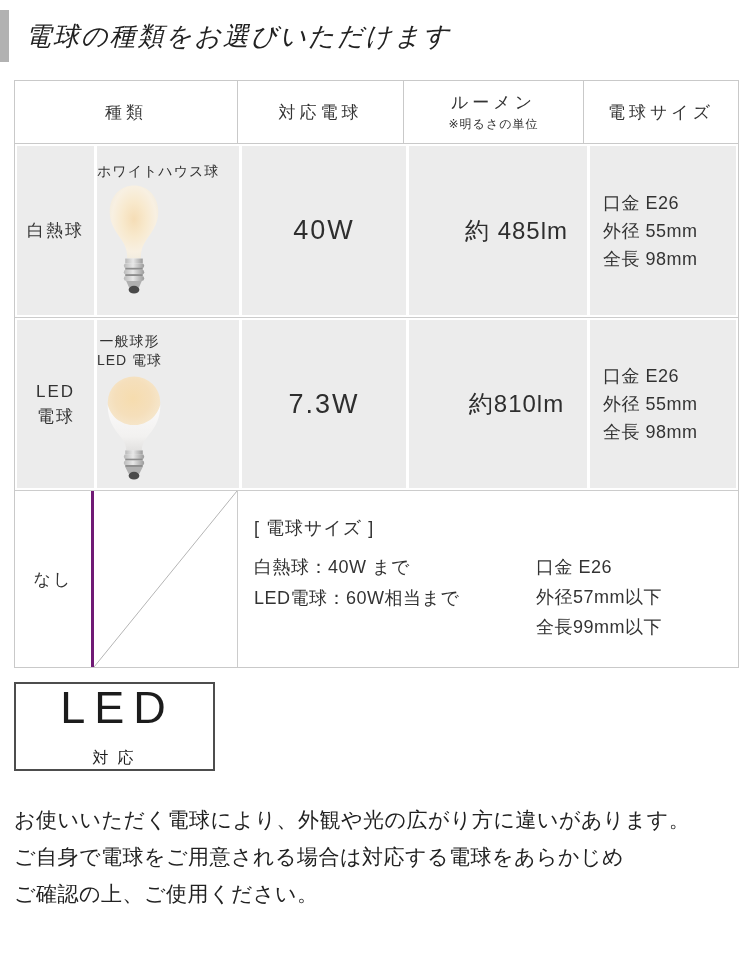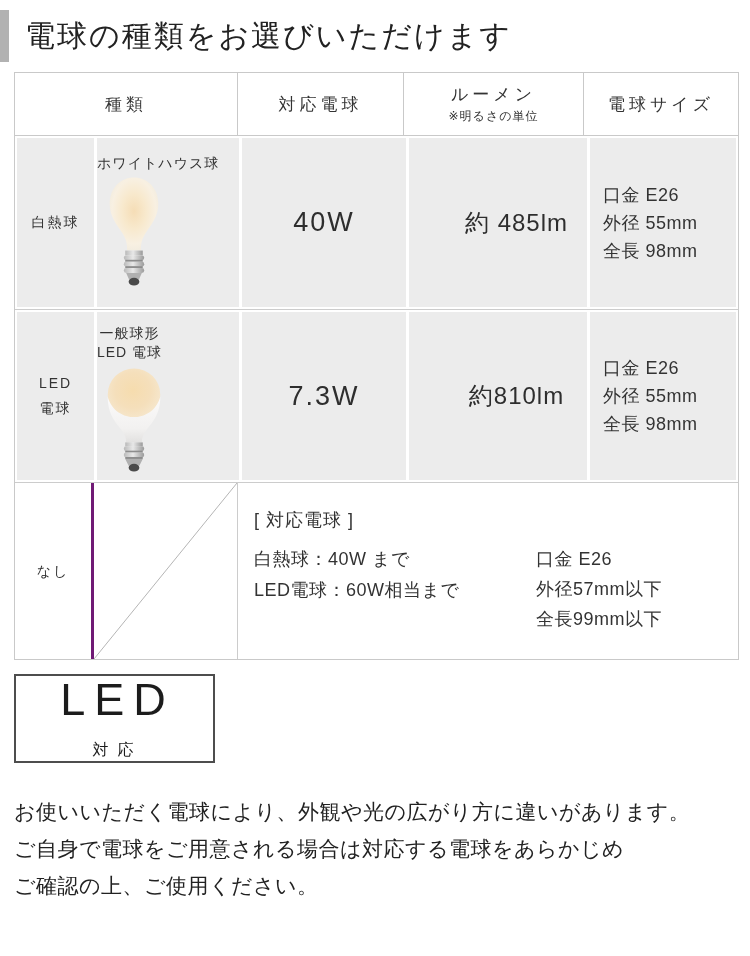--- a/index.html
+++ b/index.html
@@ -6,25 +6,25 @@
   body{
     width:750px;height:956px;background:#ffffff;
     font-family:"Liberation Sans","DejaVu Sans",sans-serif;
     color:#333;overflow:hidden;
   }
   .pre{white-space:pre-line;}
 
   
   .title-row{display:flex;align-items:center;padding-top:8px;height:56px;}
   .title-accent{width:9px;height:52px;background:#b2b2b2;flex:0 0 auto;}
-  .title{margin:0 16px 0 16px;font-size:30px;font-weight:500;color:#222;letter-spacing:2px;}
+  .title{margin:0 16px 0 16px;font-size:26px;font-weight:500;color:#222;letter-spacing:2px;font-style:italic;}
 
   
   .spec-table{
-    margin:8px 0 0 14px;width:723px;
+    margin:16px 0 0 14px;width:723px;
     border:1px solid #c9c9c9;background:#fff;box-sizing:content-box;
   }
   .thead{
     display:grid;grid-template-columns:222px 166px 180px 1fr;
     height:62px;border-bottom:1px solid #c9c9c9;
   }
   .th{
     display:flex;flex-direction:column;align-items:center;justify-content:center;
     font-size:17px;color:#333;letter-spacing:4px;border-left:1px solid #c9c9c9;
   }
@@ -34,21 +34,21 @@
   .row{box-sizing:border-box;}
   .row.gray{
     display:grid;grid-template-columns:77px 142px 164px 178px 1fr;
     column-gap:3px;padding:2px;height:173px;background:#fff;
   }
   .row.gray + .row{border-top:1px solid #cccccc;}
   .row.gray .cell{background:#ececec;}
 
   .type-cell{
     display:flex;align-items:center;justify-content:center;
-    font-size:14px;letter-spacing:2px;line-height:25px;text-align:center;
+    font-size:17px;letter-spacing:2px;line-height:25px;text-align:right;
   }
   .image-cell{position:relative;display:flex;flex-direction:column;align-items:flex-start;}
   .bulb-label{font-size:14px;letter-spacing:1px;margin-top:16px;text-align:center;line-height:19px;}
   .row2 .bulb-label{margin-top:12px;}
   .bulb{margin-top:2px;}
   .power-cell{display:flex;align-items:center;justify-content:center;font-size:27px;letter-spacing:2px;color:#2e2e2e;}
   .lumen-cell{display:flex;align-items:center;justify-content:center;font-size:24px;letter-spacing:1px;color:#2e2e2e;padding-left:37px;}
   .size-cell{
     display:flex;flex-direction:column;justify-content:center;
     padding-left:13px;font-size:18px;line-height:28px;letter-spacing:0.5px;
@@ -181,21 +181,21 @@
     </div>
 
     <div class="row none-row">
       <div class="type-cell">なし</div>
       <div class="diag-cell">
         <svg viewBox="0 0 100 100" preserveAspectRatio="none">
           <line x1="0" y1="100" x2="100" y2="0" stroke="#b5b5b5" stroke-width="1" vector-effect="non-scaling-stroke"></line>
         </svg>
       </div>
       <div class="none-content">
-        <div class="none-heading">[ 対応電球 ]</div>
+        <div class="none-heading">[ 電球サイズ ]</div>
         <div class="none-cols">
           <div class="none-left pre">白熱球：40W まで
 LED電球：60W相当まで</div>
           <div class="none-right pre">口金 E26
 外径57mm以下
 全長99mm以下</div>
         </div>
       </div>
     </div>
 

